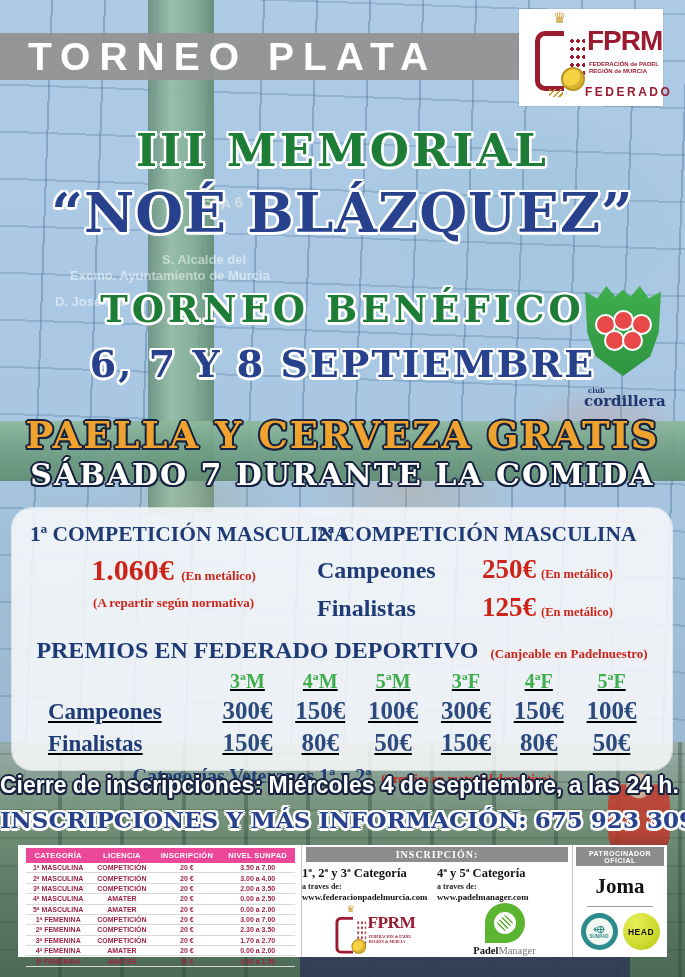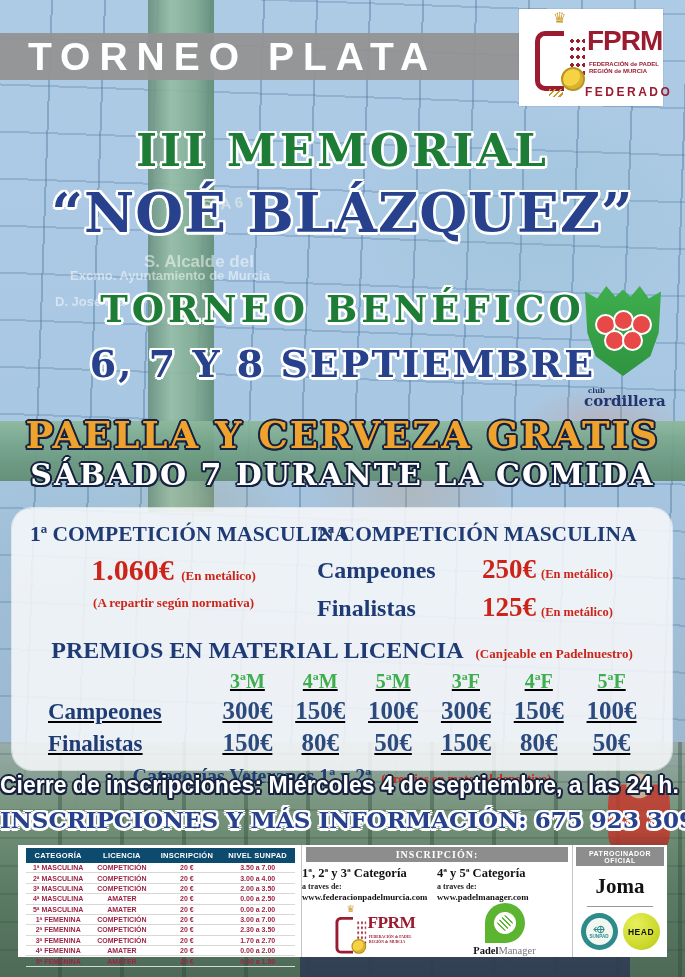--- a/index.html
+++ b/index.html
@@ -111,21 +111,21 @@
   
   .reg-deadline{position:absolute;top:772px;left:0;width:685px;text-align:left;
     font-family:"Liberation Sans",sans-serif;font-weight:bold;font-size:23px;color:#fff;white-space:nowrap;}
   .reg-info{position:absolute;top:806px;left:0;width:685px;text-align:center;
     font-family:"DejaVu Serif",serif;font-weight:bold;font-size:23px;color:#27418c;white-space:nowrap;}
   
   .footer{position:absolute;left:18px;top:845px;width:649px;height:112px;background:#fff;
     display:flex;font-family:"Liberation Sans",sans-serif;}
   .f-left{width:283px;padding:3px 6px 0 8px;box-sizing:border-box;}
   table.cats{width:100%;border-collapse:collapse;}
-  table.cats th{background:#0c4a6e;color:#fff;font-size:7.5px;font-weight:bold;
+  table.cats th{background:#ec4899;color:#fff;font-size:7.5px;font-weight:bold;
     padding:3px 1px;letter-spacing:.3px;}
   table.cats td{color:#9c2444;font-weight:bold;font-size:7px;text-align:center;
     padding:1.2px 1px;border-bottom:1px solid #d8d8d8;white-space:nowrap;}
   .f-mid{width:272px;border-left:1px solid #c4c4c4;border-right:1px solid #c4c4c4;
     position:relative;box-sizing:border-box;padding-top:2px;font-family:Liberation Serif, serif;}
   .mid-bar{background:#8d8d8d;color:#fff;font-weight:bold;font-size:10px;
     text-align:center;letter-spacing:1px;padding:2px 0;margin:0 4px;}
   .mid-cols{display:flex;margin-top:4px;}
   .mid-col{width:50%;text-align:left;}
   .mid-title{font-size:12.5px;font-weight:bold;color:#111;}
@@ -166,21 +166,21 @@
 
   <div class="bg-layer glass-grid"></div>
   <div class="bg-layer glass-tint"></div>
   <div class="green-post"></div>
   <div class="autumn"></div>
   <div class="green-beam"></div>
   <div class="court-bottom"></div>
   <div class="player-red"></div>
   <div class="player-silhouette"></div>
   <span class="bg-frag" style="left:188px;top:196px;font-size:15px;transform:rotate(-6deg);color:rgba(235,240,225,.6);">PISTA 6</span>
-  <span class="bg-frag" style="left:144px;top:252px;font-size:17px;color:rgba(255,255,255,.5);">S. Alcalde del</span>
+  <span class="bg-frag" style="left:162px;top:252px;font-size:13px;color:rgba(255,255,255,.5);">S. Alcalde del</span>
   <span class="bg-frag" style="left:70px;top:268px;font-size:13px;color:rgba(255,255,255,.5);">Excmo. Ayuntamiento de Murcia</span>
   <span class="bg-frag" style="left:55px;top:294px;font-size:13px;color:rgba(255,255,255,.5);">D. José Fra</span>
 
   <div class="banner">
     <span class="banner-title">TORNEO PLATA</span>
   </div>
 
   <div class="fprm-box">
     <div class="fprm">
       <span class="crown">♛</span>
@@ -236,21 +236,21 @@
           <span class="comp2-note">(En metálico)</span>
         </div>
         <div class="comp2-line">
           <span class="comp2-label">Finalistas</span>
           <span class="comp2-amount">125€</span>
           <span class="comp2-note">(En metálico)</span>
         </div>
       </div>
     </div>
     <div class="premios-line">
-      <span class="premios-title">PREMIOS EN MATERIAL LICENCIA</span>
+      <span class="premios-title">PREMIOS EN FEDERADO DEPORTIVO</span>
       <span class="premios-note">(Canjeable en Padelnuestro)</span>
     </div>
     <div class="material-grid">
         <div class="mg-corner"></div>
         <div class="mg-head">3ªM</div>
         <div class="mg-head">4ªM</div>
         <div class="mg-head">5ªM</div>
         <div class="mg-head">3ªF</div>
         <div class="mg-head">4ªF</div>
         <div class="mg-head">5ªF</div>

